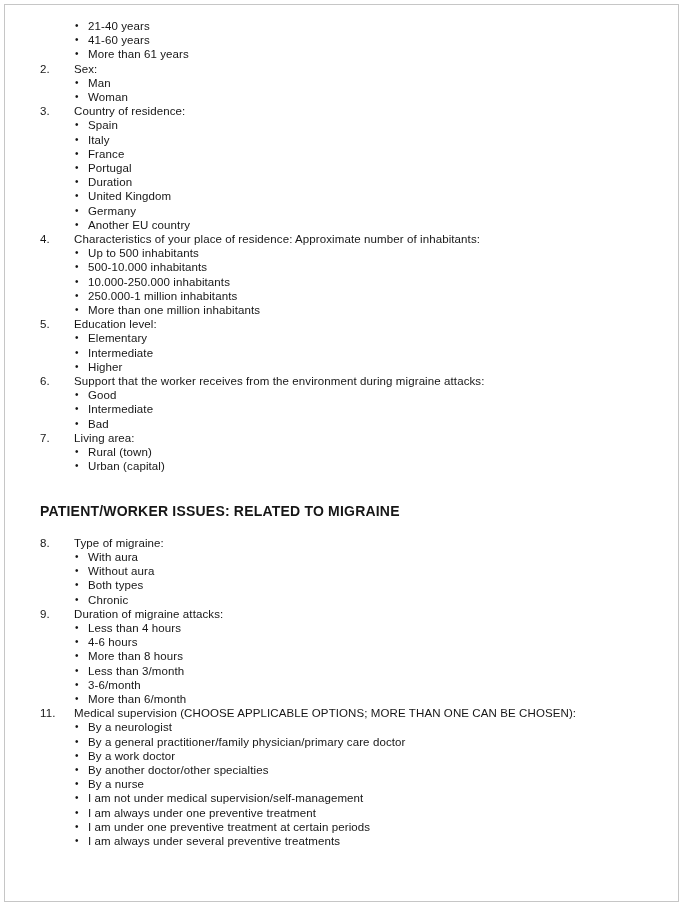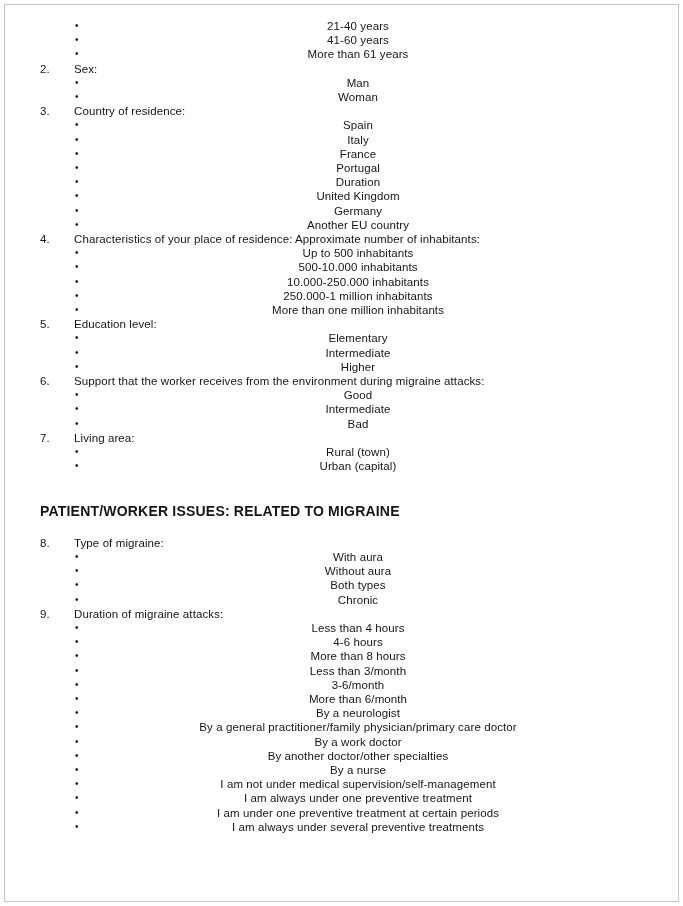--- a/index.html
+++ b/index.html
@@ -37,21 +37,21 @@
   .q-text { flex: 1; margin-left: 6px; }
   .opt-line {
     display: flex;
     margin-left: 35px;
   }
   .bullet {
     flex: 0 0 13px;
     min-width: 13px;
     font-size: 10px;
   }
-  .opt-text { flex: 1; text-align: center; }
+  .opt-text { flex: 1; }
   .section-heading {
     margin-top: 30px;
     margin-bottom: 18px;
     font-weight: bold;
     font-size: 14px;
     letter-spacing: 0.2px;
   }
 </style>
 </head>
 <body>
@@ -250,20 +250,24 @@
         <div class="opt-line">
           <span class="bullet">•</span>
           <span class="opt-text">3-6/month</span>
         </div>
         <div class="opt-line">
           <span class="bullet">•</span>
           <span class="opt-text">More than 6/month</span>
         </div>
       </div>
       <div class="block">
+        <div class="q-line">
+          <span class="q-num">11.</span>
+          <span class="q-text">Medical supervision (CHOOSE APPLICABLE OPTIONS; MORE THAN ONE CAN BE CHOSEN):</span>
+        </div>
         <div class="opt-line">
           <span class="bullet">•</span>
           <span class="opt-text">By a neurologist</span>
         </div>
         <div class="opt-line">
           <span class="bullet">•</span>
           <span class="opt-text">By a general practitioner/family physician/primary care doctor</span>
         </div>
         <div class="opt-line">
           <span class="bullet">•</span>

